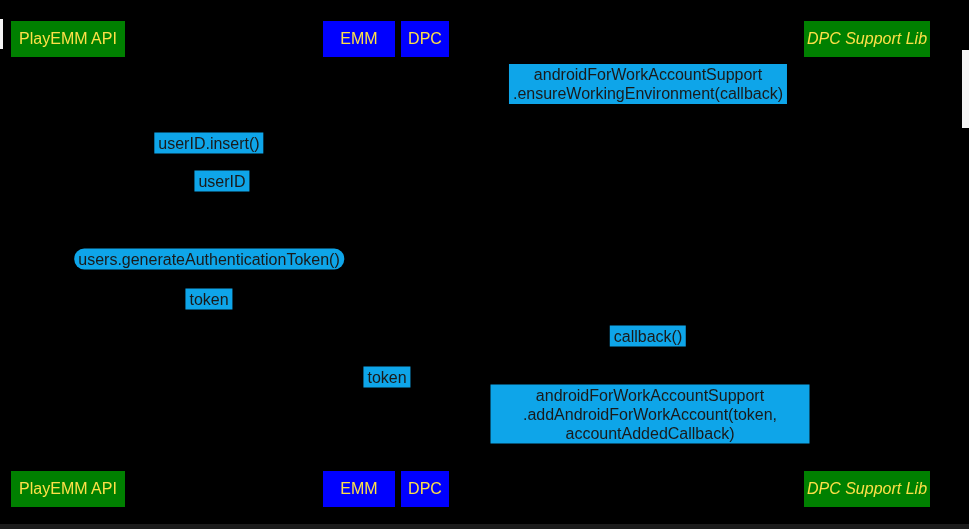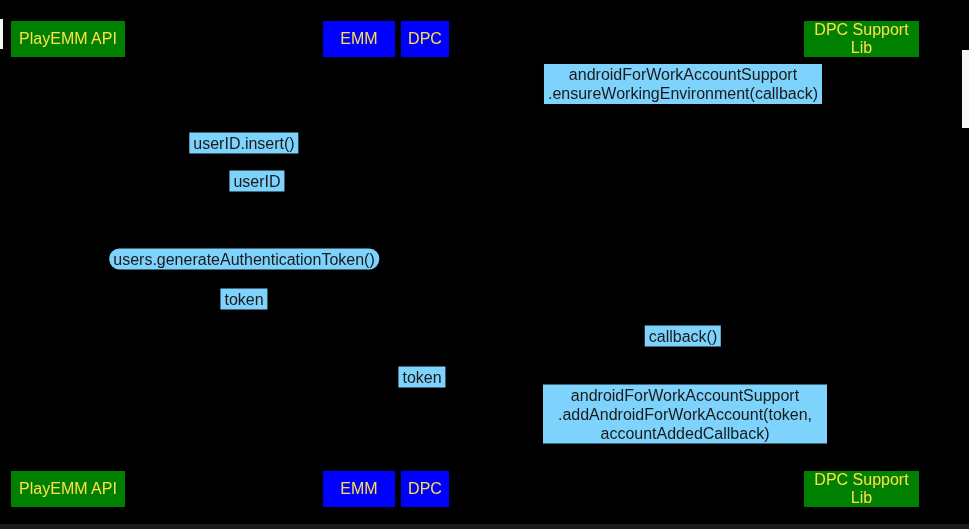--- a/index.html
+++ b/index.html
@@ -24,32 +24,31 @@
     color: #fde047;
     font-size: 16px;
     text-align: center;
     box-sizing: border-box;
   }
   .actor.row-top { top: 21px; }
   .actor.row-bottom { top: 471px; }
   .pos-playemm { left: 11px;  width: 114px; }
   .pos-emm     { left: 323px; width: 72px;  }
   .pos-dpc     { left: 401px; width: 48px;  }
-  .pos-dpclib  { left: 804px; width: 115px; }
+  .pos-dpclib  { left: 804px; width: 126px; font-style: italic; }
   .msg {
     position: absolute;
     transform: translate(-50%, -50%);
-    background: #7dd3fc;
+    background: #0ea5e9;
     color: #1a1a1a;
     font-size: 16px;
     line-height: 19px;
     padding: 1px 4px;
     text-align: center;
     white-space: pre-line;
-    margin-left: 35px;
   }
   .sliver {
     position: absolute;
     background: #f5f5f5;
   }
   .sliver-left  { left: 0px;   top: 19px; width: 3px; height: 30px; }
   .sliver-right { left: 962px; top: 50px; width: 7px; height: 78px; }
   .bottom-edge {
     position: absolute;
     left: 0; bottom: 0;

